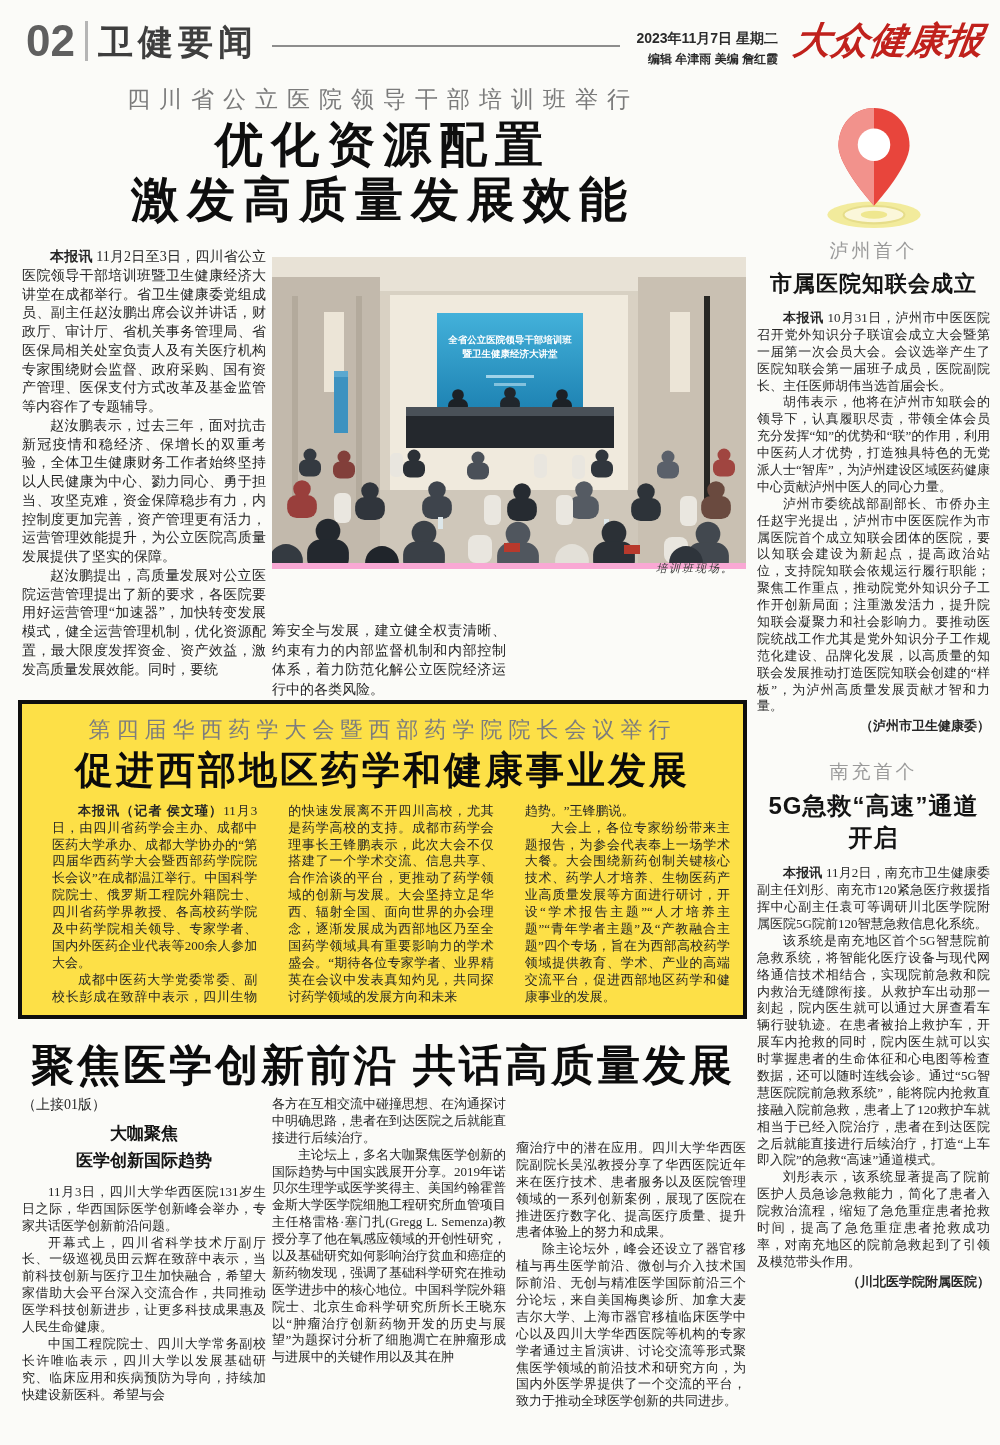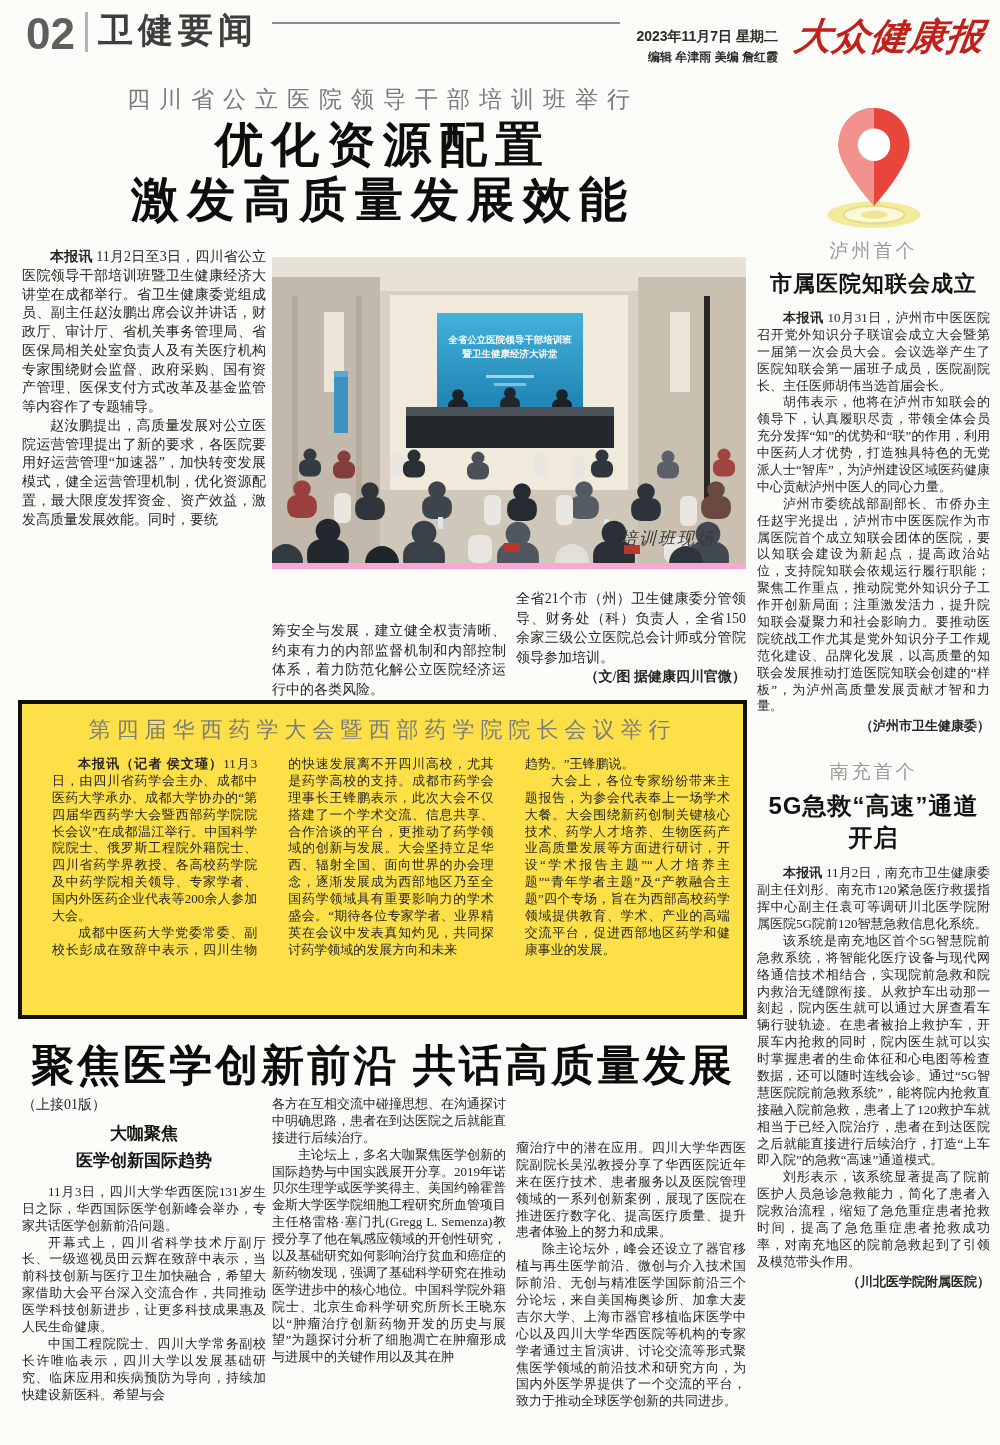--- a/index.html
+++ b/index.html
@@ -1,20 +1,20 @@
 <!DOCTYPE html>
 <html><head>
 <meta charset="utf-8">
 <style>
   html,body{margin:0;padding:0;background:#9a9a9a;}
   .page{position:relative;width:1000px;height:1445px;margin:0 auto;background:#fbfbf8;
         overflow:hidden;font-family:"Liberation Serif","DejaVu Serif",serif;color:#262626;}
 
   
-  .hdr{position:absolute;left:26px;top:12px;right:16px;height:58px;display:flex;}
+  .hdr{position:absolute;left:26px;top:12px;right:16px;height:58px;display:flex;align-items:center;}
   .pageno{font-family:"Liberation Sans","DejaVu Sans",sans-serif;font-size:44px;font-weight:bold;color:#5f5f5f;line-height:1;}
   .hdr-div{width:3px;height:40px;background:#b5b5b5;margin:0 10px;}
   .section-t{font-family:"Liberation Sans","DejaVu Sans",sans-serif;font-size:35px;font-weight:bold;color:#3e3e3e;letter-spacing:5px;line-height:1;}
   .hdr-line{flex:1;height:2px;background:#8d8d8d;margin:10px 16px 0 14px;}
   .hdr-meta{text-align:right;margin-right:16px;font-family:"Liberation Sans","DejaVu Sans",sans-serif;color:#2a2a2a;white-space:nowrap;}
   .hdr-date{font-size:14px;font-weight:bold;margin-top:16px;}
   .hdr-editors{font-size:12px;font-weight:bold;margin-top:3px;}
   .masthead{font-size:37px;font-weight:bold;font-style:italic;color:#c0211c;letter-spacing:1px;
             transform:skewX(-8deg);font-family:"Liberation Serif","DejaVu Serif",serif;white-space:nowrap;}
 
@@ -25,22 +25,22 @@
   .byline{font-weight:bold;text-align:right;text-indent:0 !important;}
   .a1body{font-size:14px;line-height:1.34;}
   .smbody{font-size:13px;line-height:1.3;}
 
   
   .a1-kicker{position:absolute;left:20px;top:84px;width:726px;text-align:center;
              font-family:"Liberation Sans","DejaVu Sans",sans-serif;font-size:23px;color:#7b7b7b;letter-spacing:9px;}
   .a1-head{position:absolute;left:20px;top:118px;width:726px;text-align:center;
            font-size:48px;font-weight:bold;color:#0e0e0e;letter-spacing:8px;line-height:1.14;}
   .photo{position:absolute;left:272px;top:250px;width:474px;height:312px;background:#f9a8d4;margin-top:7px;}
-  .caption{position:absolute;left:272px;top:527px;width:462px;text-align:right;
-           font-size:17px;font-style:italic;color:#3a3a3a;letter-spacing:2px;}
+  .caption{position:absolute;left:272px;top:561px;width:462px;text-align:right;
+           font-size:11px;font-style:italic;color:#3a3a3a;letter-spacing:2px;}
 
   
   .a2box{position:absolute;left:18px;top:700px;width:721px;height:311px;border:4px solid #0f0f0f;background:#fde047;}
   .a2-kicker{margin-top:11px;text-align:center;font-family:"Liberation Sans","DejaVu Sans",sans-serif;
              font-size:22px;color:#7d7d7d;letter-spacing:6px;}
   .a2-head{text-align:center;font-size:38px;font-weight:bold;color:#0b0b0b;letter-spacing:3px;margin-top:5px;line-height:1.1;}
   .a2cols{display:flex;gap:14px;padding:11px 13px 0 13px;}
   .a2col{flex:1;text-align:justify;font-size:13px;line-height:1.3;height:200px;overflow:hidden;margin-left:17px;}
   .a2col p{margin:0;text-indent:2em;}
   .a2col p.np{text-indent:0;}
@@ -82,20 +82,21 @@
   </div>
 
   <div class="a1-kicker">四川省公立医院领导干部培训班举行</div>
   <div class="a1-head">
     <div>优化资源配置</div>
     <div>激发高质量发展效能</div>
   </div>
 
   <div class="col a1body" style="left:22px;top:248px;width:244px;height:449px;">
     <p><b>本报讯 </b><span>11月2日至3日，四川省公立医院领导干部培训班暨卫生健康经济大讲堂在成都举行。省卫生健康委党组成员、副主任赵汝鹏出席会议并讲话，财政厅、审计厅、省机关事务管理局、省医保局相关处室负责人及有关医疗机构专家围绕财会监督、政府采购、国有资产管理、医保支付方式改革及基金监管等内容作了专题辅导。</span></p>
+    <p>赵汝鹏表示，过去三年，面对抗击新冠疫情和稳经济、保增长的双重考验，全体卫生健康财务工作者始终坚持以人民健康为中心、勠力同心、勇于担当、攻坚克难，资金保障稳步有力，内控制度更加完善，资产管理更有活力，运营管理效能提升，为公立医院高质量发展提供了坚实的保障。</p>
     <p>赵汝鹏提出，高质量发展对公立医院运营管理提出了新的要求，各医院要用好运营管理“加速器”，加快转变发展模式，健全运营管理机制，优化资源配置，最大限度发挥资金、资产效益，激发高质量发展效能。同时，要统</p>
   </div>
 
   <div class="photo">
     <svg width="474" height="306" viewBox="0 0 474 306">
       <defs>
         <g id="person">
           <circle cx="0" cy="0" r="6.5"></circle>
           <rect x="-11" y="4.5" width="22" height="17" rx="7"></rect>
         </g>
@@ -168,27 +169,24 @@
       <use href="#person" transform="translate(414,306) scale(2.6)" fill="#2e343b"></use>
       <use href="#person" transform="translate(14,304) scale(2.6)" fill="#343a41"></use>
     </svg>
   </div>
   <div class="caption">培训班现场。</div>
 
   <div class="col a1body" style="left:272px;top:621px;width:234px;height:108px;line-height:1.4;">
     <p class="np">筹安全与发展，建立健全权责清晰、约束有力的内部监督机制和内部控制体系，着力防范化解公立医院经济运行中的各类风险。</p>
     <p>省卫生健康委相关处室负责人，</p>
   </div>
-  <div class="col a1body" style="left:516px;top:589px;width:230px;height:108px;line-height:1.4;">
-    <p class="np">全省21个市（州）卫生健康委分管领导、财务处（科）负责人，全省150余家三级公立医院总会计师或分管院领导参加培训。</p>
-    <p class="byline">（文/图 据健康四川官微）</p>
-  </div>
 
   <div class="a2box">
     <div class="a2-kicker">第四届华西药学大会暨西部药学院院长会议举行</div>
+    <div class="a2-head">促进西部地区药学和健康事业发展</div>
     <div class="a2cols">
       <div class="a2col">
         <p><b>本报讯（记者 侯文瑾）</b><span>11月3日，由四川省药学会主办、成都中医药大学承办、成都大学协办的“第四届华西药学大会暨西部药学院院长会议”在成都温江举行。中国科学院院士、俄罗斯工程院外籍院士、四川省药学界教授、各高校药学院及中药学院相关领导、专家学者、国内外医药企业代表等200余人参加大会。</span></p>
         <p>成都中医药大学党委常委、副校长彭成在致辞中表示，四川生物医药</p>
       </div>
       <div class="a2col">
         <p class="np">的快速发展离不开四川高校，尤其是药学高校的支持。成都市药学会理事长王锋鹏表示，此次大会不仅搭建了一个学术交流、信息共享、合作洽谈的平台，更推动了药学领域的创新与发展。大会坚持立足华西、辐射全国、面向世界的办会理念，逐渐发展成为西部地区乃至全国药学领域具有重要影响力的学术盛会。“期待各位专家学者、业界精英在会议中发表真知灼见，共同探讨药学领域的发展方向和未来</p>
       </div>
       <div class="a2col">
         <p class="np">趋势。”王锋鹏说。</p>

